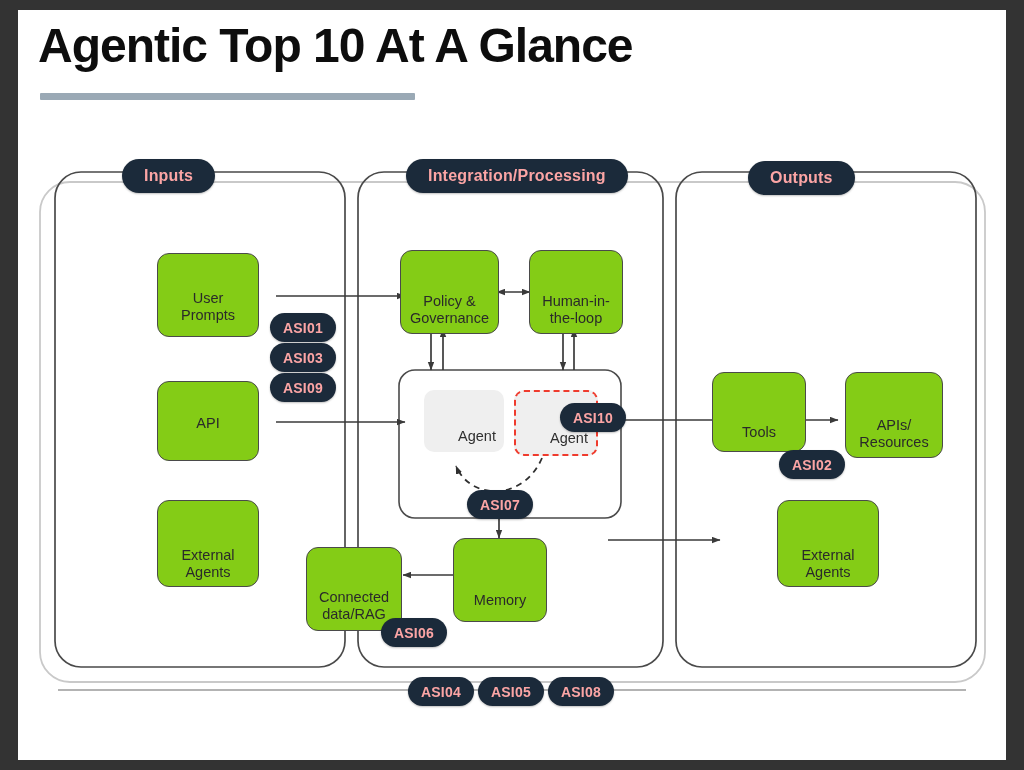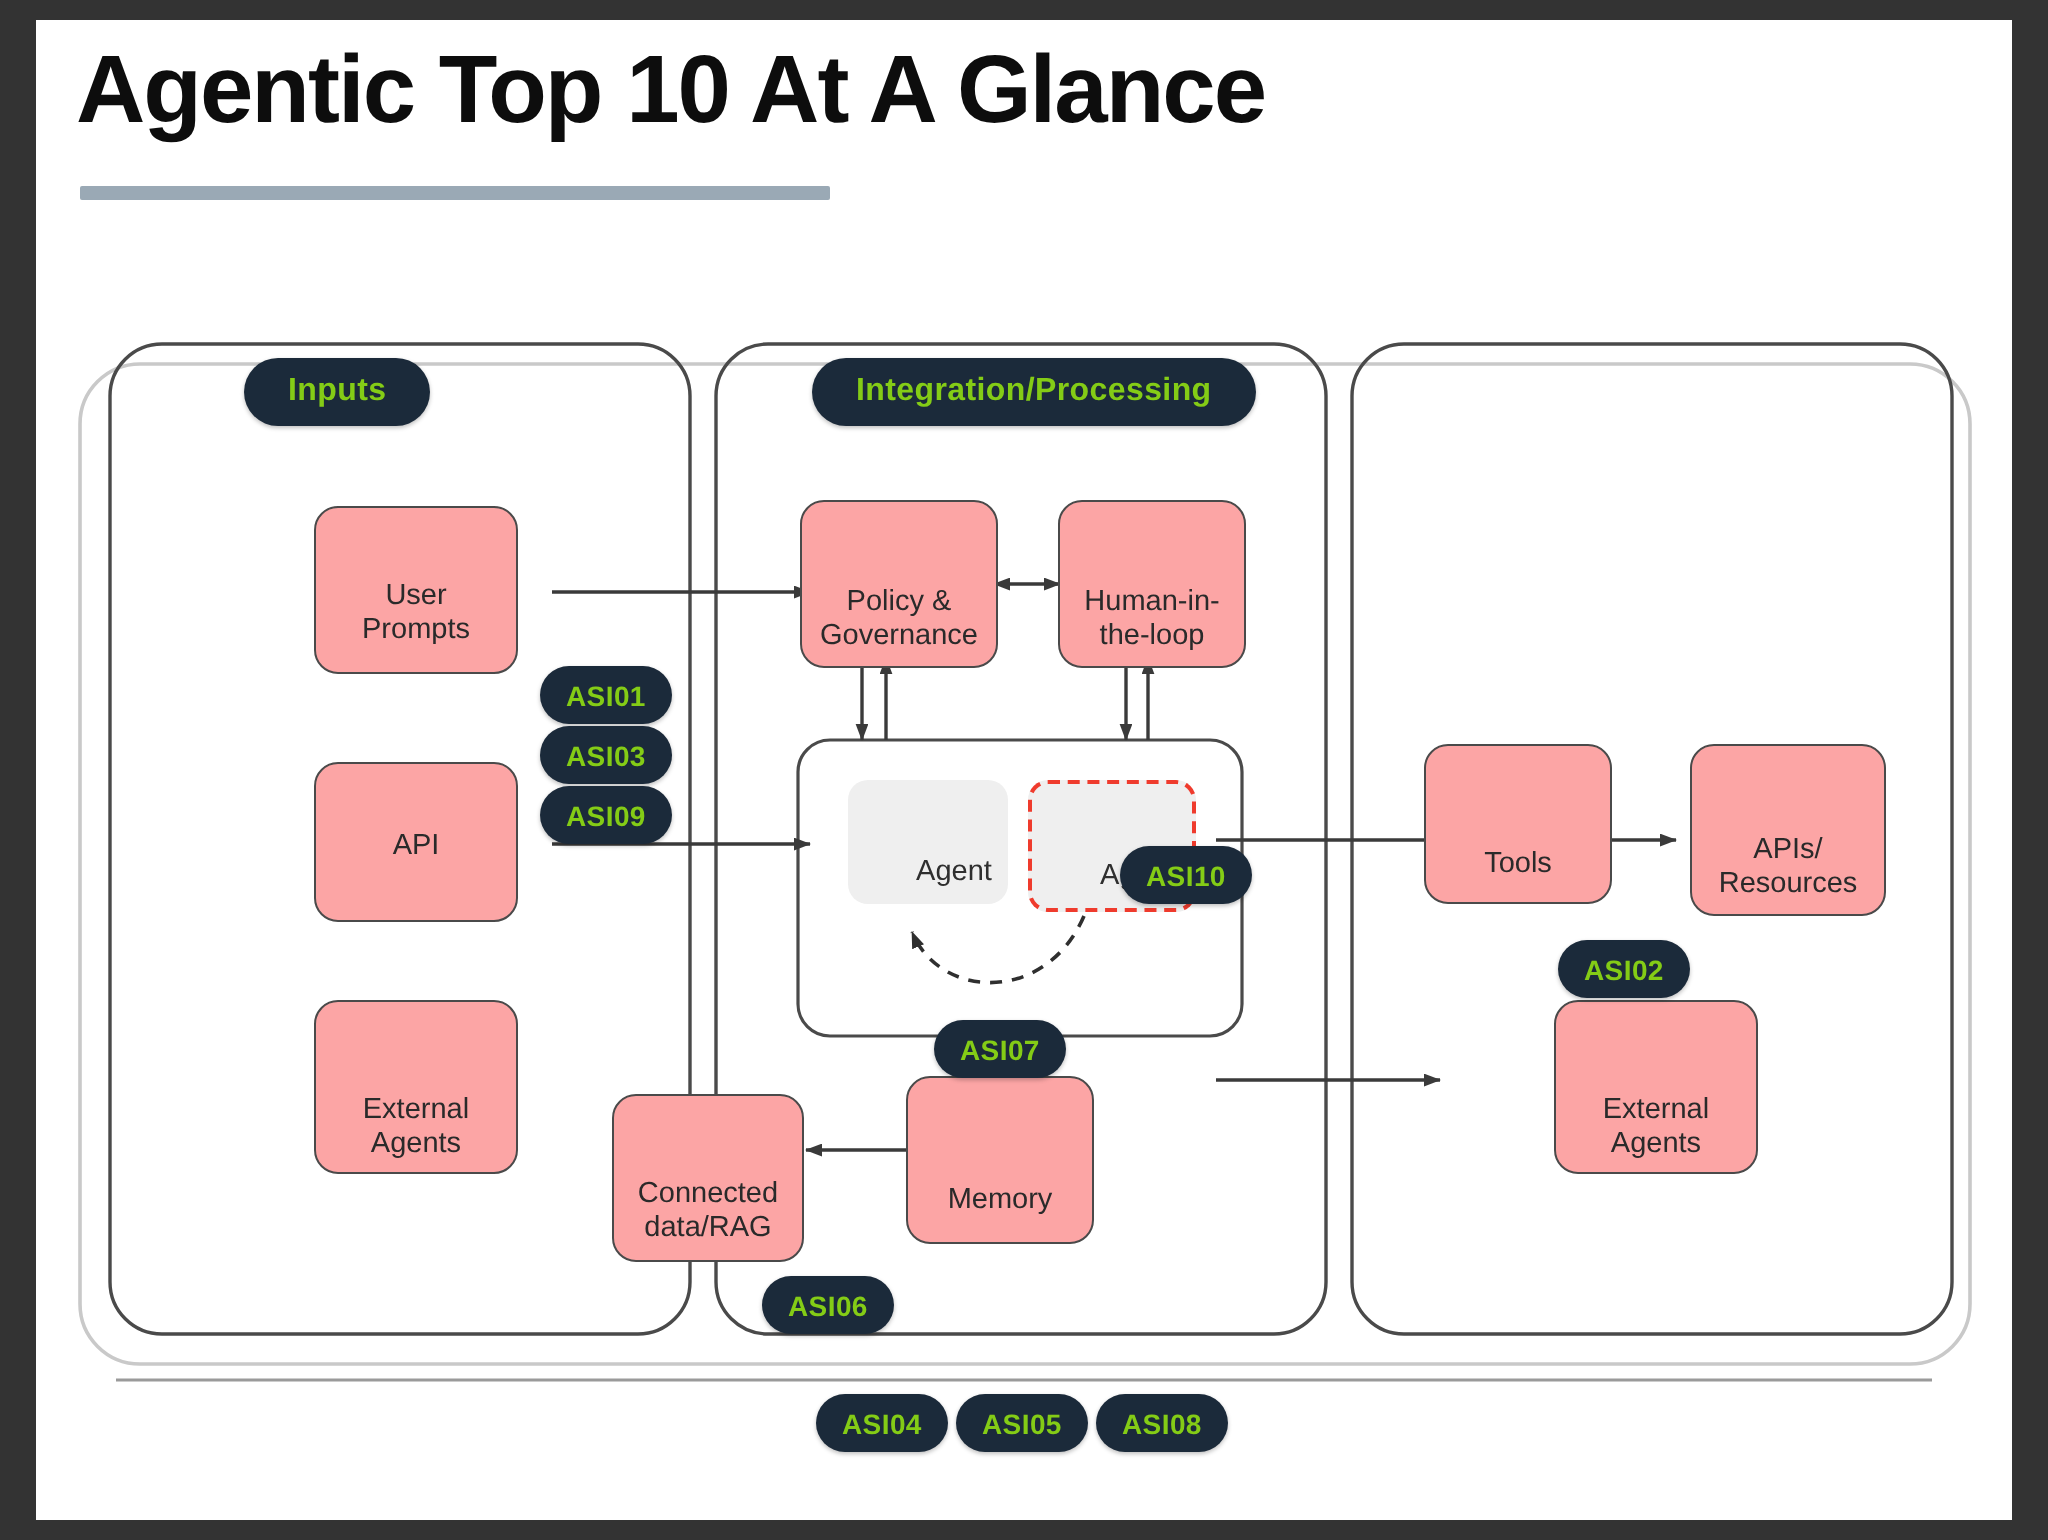--- a/index.html
+++ b/index.html
@@ -28,36 +28,35 @@
     position:absolute;left:22px;top:83px;width:375px;height:7px;
     background:#9aa9b5;border-radius:1px;
   }
 
   
   #canvas{position:absolute;left:0;top:0;width:988px;height:750px;}
 
   
   .pill{
     position:absolute;
-    background:#1b2a3a;color:#84cc16;
+    background:#1b2a3a;color:#fca5a5;
     border-radius:999px;
     display:flex;align-items:center;justify-content:center;
     font-weight:bold;
     letter-spacing:.2px;
     box-shadow:0 1px 2px rgba(0,0,0,.25);
-    margin-top:20px;
   }
   .col-title{height:34px;font-size:16px;padding:0 22px;}
   .badge{height:25px;font-size:14px;padding:2px 13px;}
 
   .node{
     position:absolute;
     border:1.6px solid #4a4a4a;
     border-radius:12px;
-    background:#fca5a5;
+    background:#84cc16;
     display:flex;flex-direction:column;
     align-items:center;justify-content:center;
     color:#2a2a2a;
     font-size:14.5px;line-height:17px;
     text-align:center;
   }
   .node .lbl{margin-top:4px;}
   .node .lbl span{display:block;}
 
   .agentbox{
@@ -227,20 +226,21 @@
         <circle cx="810" cy="512" r="2.4"></circle>
         <rect x="797" y="521" width="26" height="17" rx="4"></rect>
         <circle cx="804" cy="529" r="2.2" fill="#3a3a3a" stroke="none"></circle>
         <circle cx="816" cy="529" r="2.2" fill="#3a3a3a" stroke="none"></circle>
         <path d="M801,538 v11 M819,538 v11 M801,549 h-5 M819,549 h5"></path>
       </g>
     </svg>
 
     <div class="pill col-title" style="left:104px;top:149px;">Inputs</div>
     <div class="pill col-title" style="left:388px;top:149px;">Integration/Processing</div>
+    <div class="pill col-title" style="left:730px;top:151px;">Outputs</div>
 
     <div class="node" style="left:139px;top:243px;width:100px;height:82px;">
       <div class="lbl" style="margin-top:24px;">
         <span>User</span>
         <span>Prompts</span>
       </div>
     </div>
 
     <div class="node" style="left:139px;top:371px;width:100px;height:78px;">
       <div class="lbl" style="">

